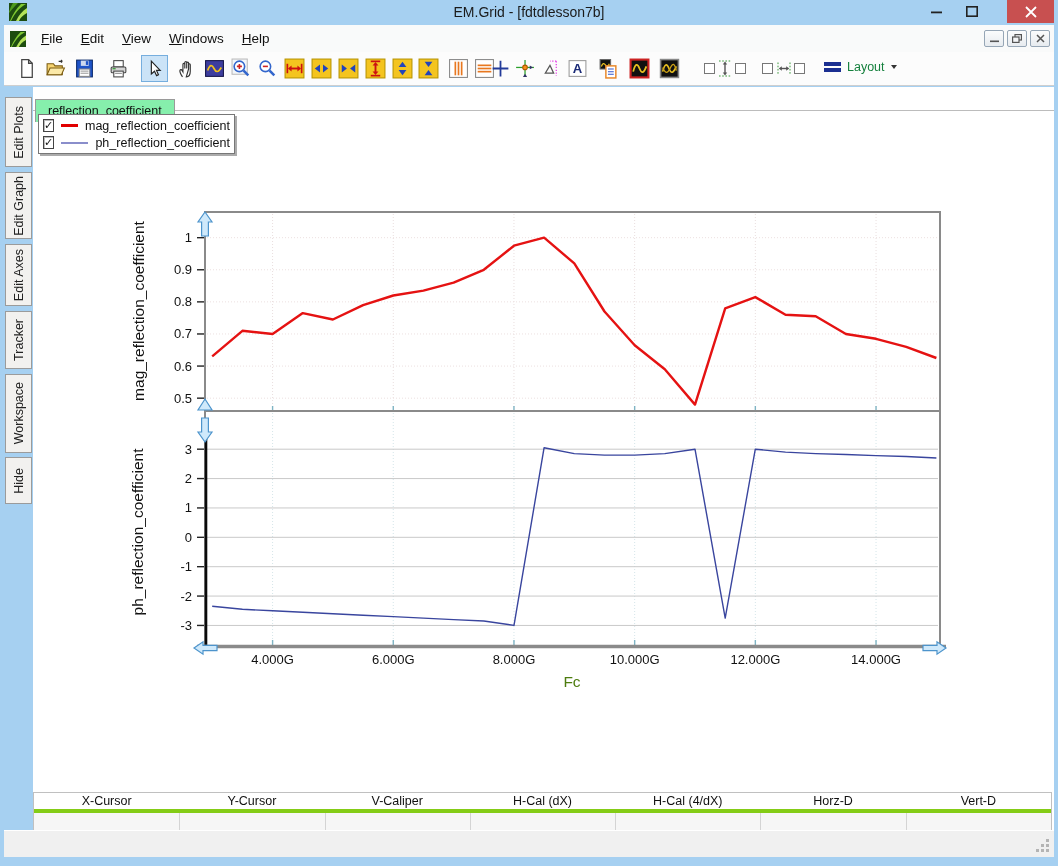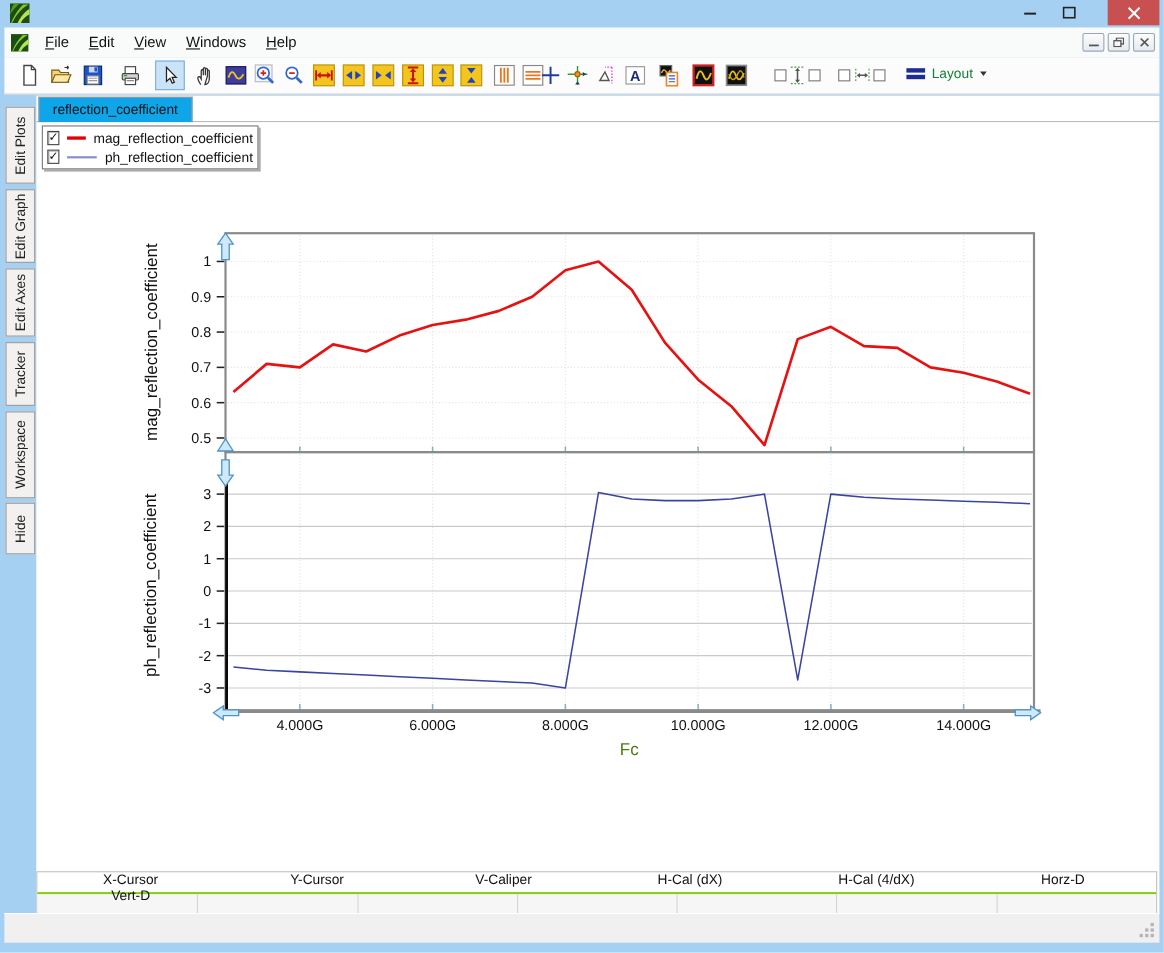--- a/index.html
+++ b/index.html
@@ -38,35 +38,35 @@
   
   .side-strip{position:absolute;left:4px;top:87px;width:29px;bottom:36px;background:#a6d0f1}
   .side-btn{position:absolute;left:1px;width:27px;background:#f2f1ef;border:1px solid #9b9b9b;display:flex;align-items:center;justify-content:center}
   .side-btn span{writing-mode:vertical-rl;transform:rotate(180deg);font-size:12.5px;color:#222;white-space:nowrap}
 
   
   .content{position:absolute;left:33px;top:87px;right:4px;bottom:36px;background:#fff}
   #chart{position:absolute;left:-33px;top:-87px;width:1058px;height:866px}
   #chart text{font-family:"Liberation Sans",sans-serif}
   .tabline{position:absolute;left:0;right:0;top:23px;height:1px;background:#bcbcbc;z-index:1}
-  .tab{position:absolute;left:2px;top:1px;height:23px;background:#0ea5e9;border:1px solid #9a9a9a;border-bottom:none;padding:4px 12px 0 12px;font-size:12.5px;color:#111;z-index:2}
+  .tab{position:absolute;left:2px;top:12px;height:23px;background:#86efac;border:1px solid #9a9a9a;border-bottom:none;padding:4px 12px 0 12px;font-size:12.5px;color:#111;z-index:2}
   .legend{position:absolute;left:5px;top:27px;width:197px;background:#fff;border:1px solid #777;box-shadow:2px 2px 0 #ababab;padding:2px 4px;z-index:3}
   .lrow{display:flex;align-items:center;height:17px;gap:7px}
   .cb{width:13px;height:13px;border:1px solid #444;box-shadow:inset 1px 1px 0 #bbb;background:#fff;font-size:11px;line-height:11px;text-align:center;color:#111}
   .sw{width:38px;height:3px}
   .sw.thin{height:2px}
   .llabel{font-size:12.5px;color:#111}
   .ylabel{position:absolute;transform:translate(-50%,-50%) rotate(-90deg);font-size:15.5px;color:#111;white-space:nowrap}
   #yl0{left:106px;top:224px}
   #yl1{left:105px;top:445px}
   .xlabel{position:absolute;left:539px;top:586px;transform:translateX(-50%);font-size:15.5px;color:#4d7c0f}
 
   
   .readout{position:absolute;left:0;right:2px;top:705px;border:1px solid #c0c0c0;background:#fff}
-  .rhead{display:grid;grid-template-columns:repeat(6,1fr);height:20px;align-items:center;border-bottom:2px solid #84cc16}
+  .rhead{display:grid;grid-template-columns:repeat(7,1fr);height:20px;align-items:center;border-bottom:4px solid #84cc16}
   .rhead div{text-align:center;font-size:12.5px;color:#111}
   .rvals{display:grid;grid-template-columns:repeat(7,1fr);height:17px;background:#f6f6f6}
   .rvals div{border-left:1px solid #d4d4d4}
   .rvals div:first-child{border-left:none}
 
   
   .statusbar{position:absolute;left:4px;right:4px;bottom:9px;height:27px;background:#f0f0f0;border-top:1px solid #fff}
   .grip{position:absolute;right:5px;bottom:5px;width:14px;height:14px}
   .grip::after{content:"";position:absolute;right:0;bottom:0;width:3px;height:3px;background:#b4b4b4;
     box-shadow:-5px 0 #b4b4b4,-10px 0 #b4b4b4,0 -5px #b4b4b4,-5px -5px #b4b4b4,0 -10px #b4b4b4}
@@ -74,20 +74,21 @@
 </head>
 <body>
 
 <div class="titlebar">
   <svg class="app-ico" viewBox="0 0 18 18">
     <rect x="0" y="0" width="18" height="18" fill="#1d4d10"></rect>
     <path d="M2 18 C6 10 10 5 17 1 L12 1 C7 6 4 11 1 18 Z" fill="#7fc832"></path>
     <path d="M7 18 C10 12 13 8 18 5 L18 10 C14 12 11 15 10 18 Z" fill="#b4e35a"></path>
     <path d="M0 10 C3 6 6 3 9 0 L4 0 C2 3 1 6 0 9 Z" fill="#4e9a1e"></path>
   </svg>
+  <div class="title">EM.Grid - [fdtdlesson7b]</div>
   <div class="tb-btn" id="btn-min">
     <svg width="11" height="10" viewBox="0 0 11 10">
         <rect x="0" y="4.5" width="11" height="1.8" fill="#222"></rect>
       </svg>
   </div>
   <div class="tb-btn" id="btn-max">
     <svg width="12" height="11" viewBox="0 0 12 11">
         <rect x="0.8" y="0.8" width="10.4" height="9.4" fill="none" stroke="#222" stroke-width="1.6"></rect>
       </svg>
   </div>

